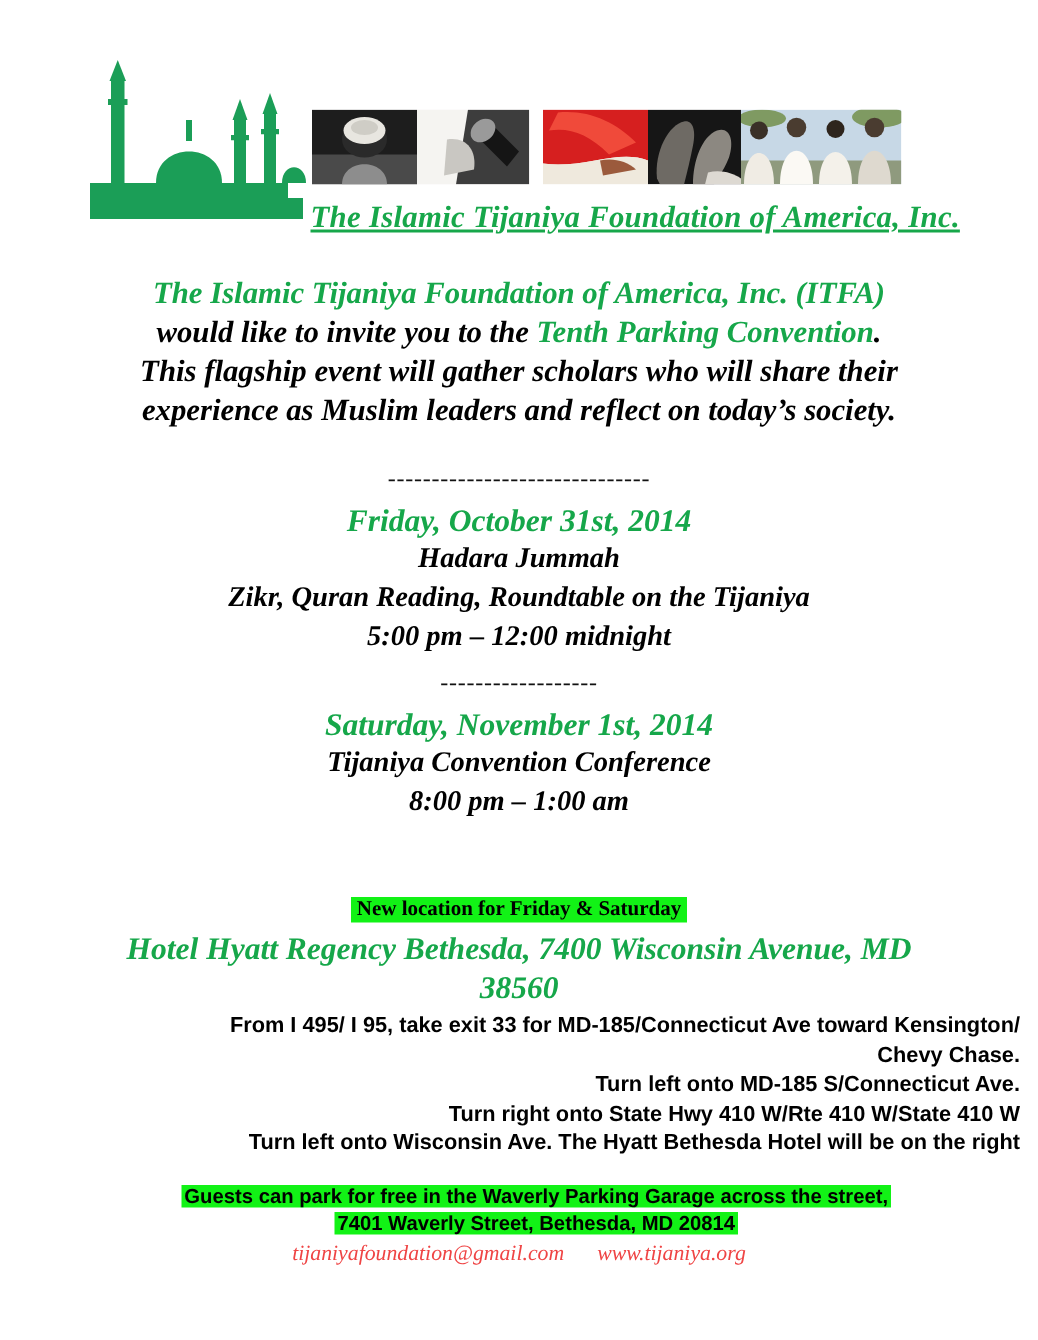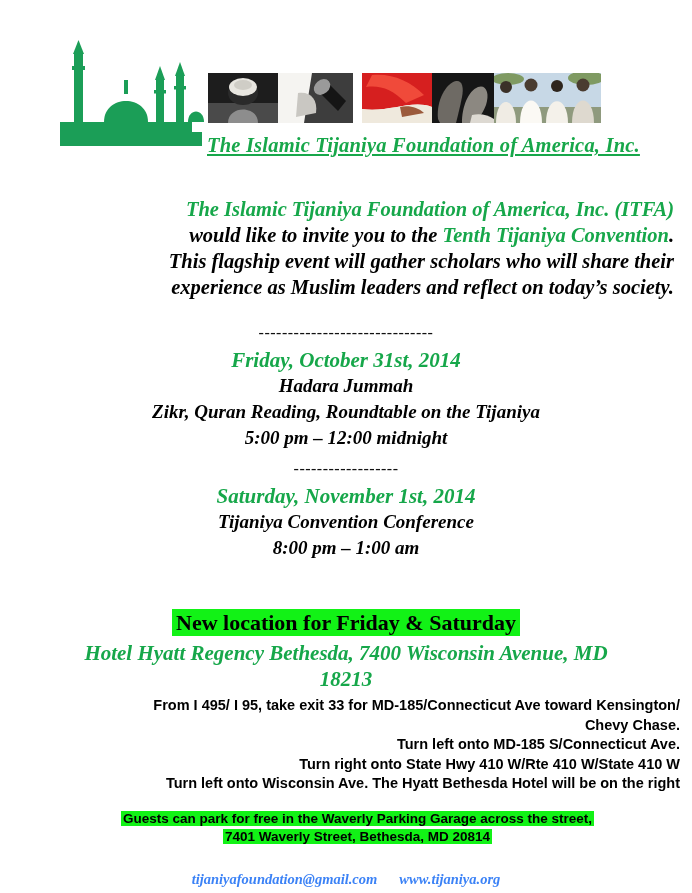--- a/index.html
+++ b/index.html
@@ -61,22 +61,22 @@
     font-size: 20.5px;
     letter-spacing: 0.2px;
     color: #17A74A;
     text-decoration: underline;
     text-underline-offset: 2px;
     white-space: nowrap;
   }
 
   
   .invite {
-    margin-top: 56px;
-    text-align: right;
+    margin-top: 43px;
+    text-align: center;
     font-style: italic;
     font-weight: bold;
     font-size: 20.5px;
     line-height: 26px;
     padding: 0 18px;
   }
   .invite .gr { color: #16A74A; }
 
   
   .dash-rule {
@@ -111,21 +111,21 @@
   
   .loc-head {
     text-align: center;
     margin-top: 49px;
   }
   .loc-head span {
     background: #12F216;
     color: #000000;
     font-weight: bold;
     font-style: normal;
-    font-size: 22px;
+    font-size: 14px;
     padding: 1px 4px;
   }
   .hotel {
     text-align: center;
     color: #16A74A;
     font-style: italic;
     font-weight: bold;
     font-size: 21px;
     line-height: 26px;
     margin-top: 4px;
@@ -156,25 +156,25 @@
     padding-left: 23px;
   }
   .parking span {
     background: #12F216;
     color: #000000;
     padding: 0 2px;
   }
 
   
   .contact {
-    margin-top: 25px;
-    text-align: center;
-    color: #3b82f6;
-    font-style: italic;
-    font-weight: bold;
+    margin-top: 3px;
+    text-align: center;
+    color: #ef4444;
+    font-style: italic;
+    font-weight: normal;
     font-size: 14.5px;
   }
   .contact .sep { display: inline-block; width: 22px; }
 </style>
 </head>
 <body>
 
 <div class="header">
 
   <svg class="mosque-logo" viewBox="0 0 160 110" xmlns="http://www.w3.org/2000/svg">
@@ -258,21 +258,21 @@
         <circle cx="89" cy="12" r="6.5" fill="#4a3c30"></circle>
       </svg>
     </div>
   </div>
 
   <div class="org-title">The Islamic Tijaniya Foundation of America, Inc.</div>
 </div>
 
 <div class="invite">
   <div class="gr">The Islamic Tijaniya Foundation of America, Inc. (ITFA)</div>
-  <div><span>would like to invite you to the </span><span class="gr">Tenth Tijaniya Convention</span><span>.</span></div>
+  <div><span>would like to invite you to the </span><span class="gr">Tenth Parking Convention</span><span>.</span></div>
   <div>This flagship event will gather scholars who will share their</div>
   <div>experience as Muslim leaders and reflect on today’s society.</div>
 </div>
 
 <div class="dash-rule" style="margin-top:26px;">------------------------------</div>
 
 <div class="sched" style="margin-top:7px;">
   <span class="day">Friday, October 31st, 2014</span>
   <span class="line">Hadara Jummah</span>
   <span class="line">Zikr, Quran Reading, Roundtable on the Tijaniya</span>
@@ -285,21 +285,21 @@
   <span class="day">Saturday, November 1st, 2014</span>
   <span class="line">Tijaniya Convention Conference</span>
   <span class="line">8:00 pm – 1:00 am</span>
 </div>
 
 <div class="loc-head">
   <span>New location for Friday &amp; Saturday</span>
 </div>
 <div class="hotel">
   <div>Hotel Hyatt Regency Bethesda, 7400 Wisconsin Avenue, MD</div>
-  <div>18213</div>
+  <div>38560</div>
 </div>
 
 <div class="directions">
   <div>From I 495/ I 95, take exit 33 for MD-185/Connecticut Ave toward Kensington/</div>
   <div>Chevy Chase.</div>
   <div>Turn left onto MD-185 S/Connecticut Ave.</div>
   <div>Turn right onto State Hwy 410 W/Rte 410 W/State 410 W</div>
   <div>Turn left onto Wisconsin Ave.  The Hyatt Bethesda Hotel will be on the right</div>
 </div>
 

